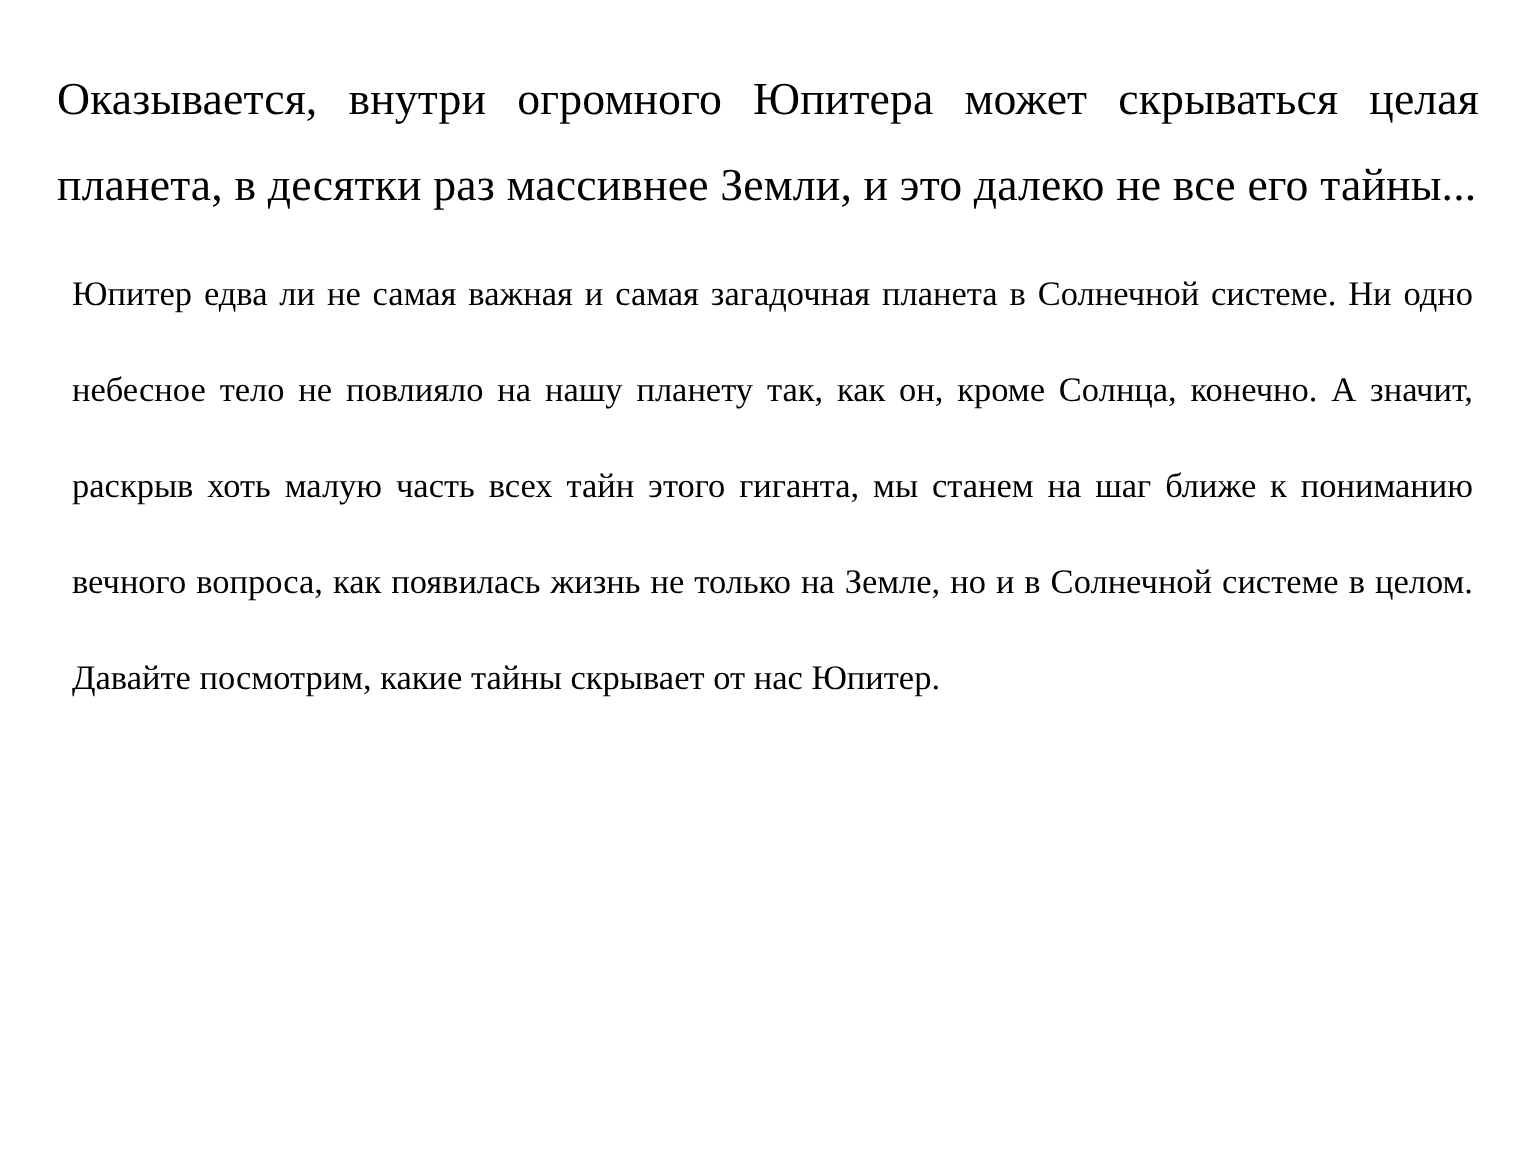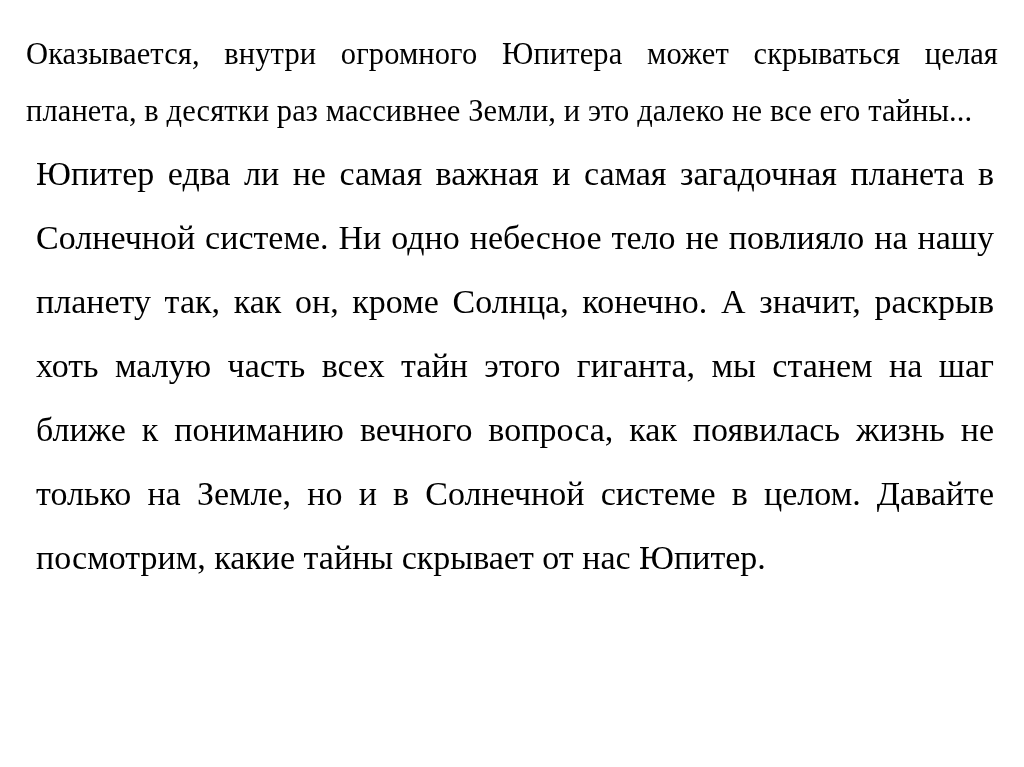--- a/index.html
+++ b/index.html
@@ -17,29 +17,29 @@
   .page {
     box-sizing: border-box;
     width: 1024px;
     height: 767px;
     padding: 26px 26px 10px 26px;
     background: #ffffff;
   }
   .para {
     text-align: justify;
     text-justify: inter-word;
-    margin: 0;
+    margin: 12px;
   }
   .para-lead {
     font-size: 30.5px;
     line-height: 57px;
     letter-spacing: 0.1px;
   }
   .para-body {
-    font-size: 34px;
+    font-size: 23px;
     line-height: 64px;
     padding-left: 10px;
     padding-right: 4px;
     margin-top: 2px;
   }
   
   .para:last-child {
     text-align: justify;
   }
 </style>

